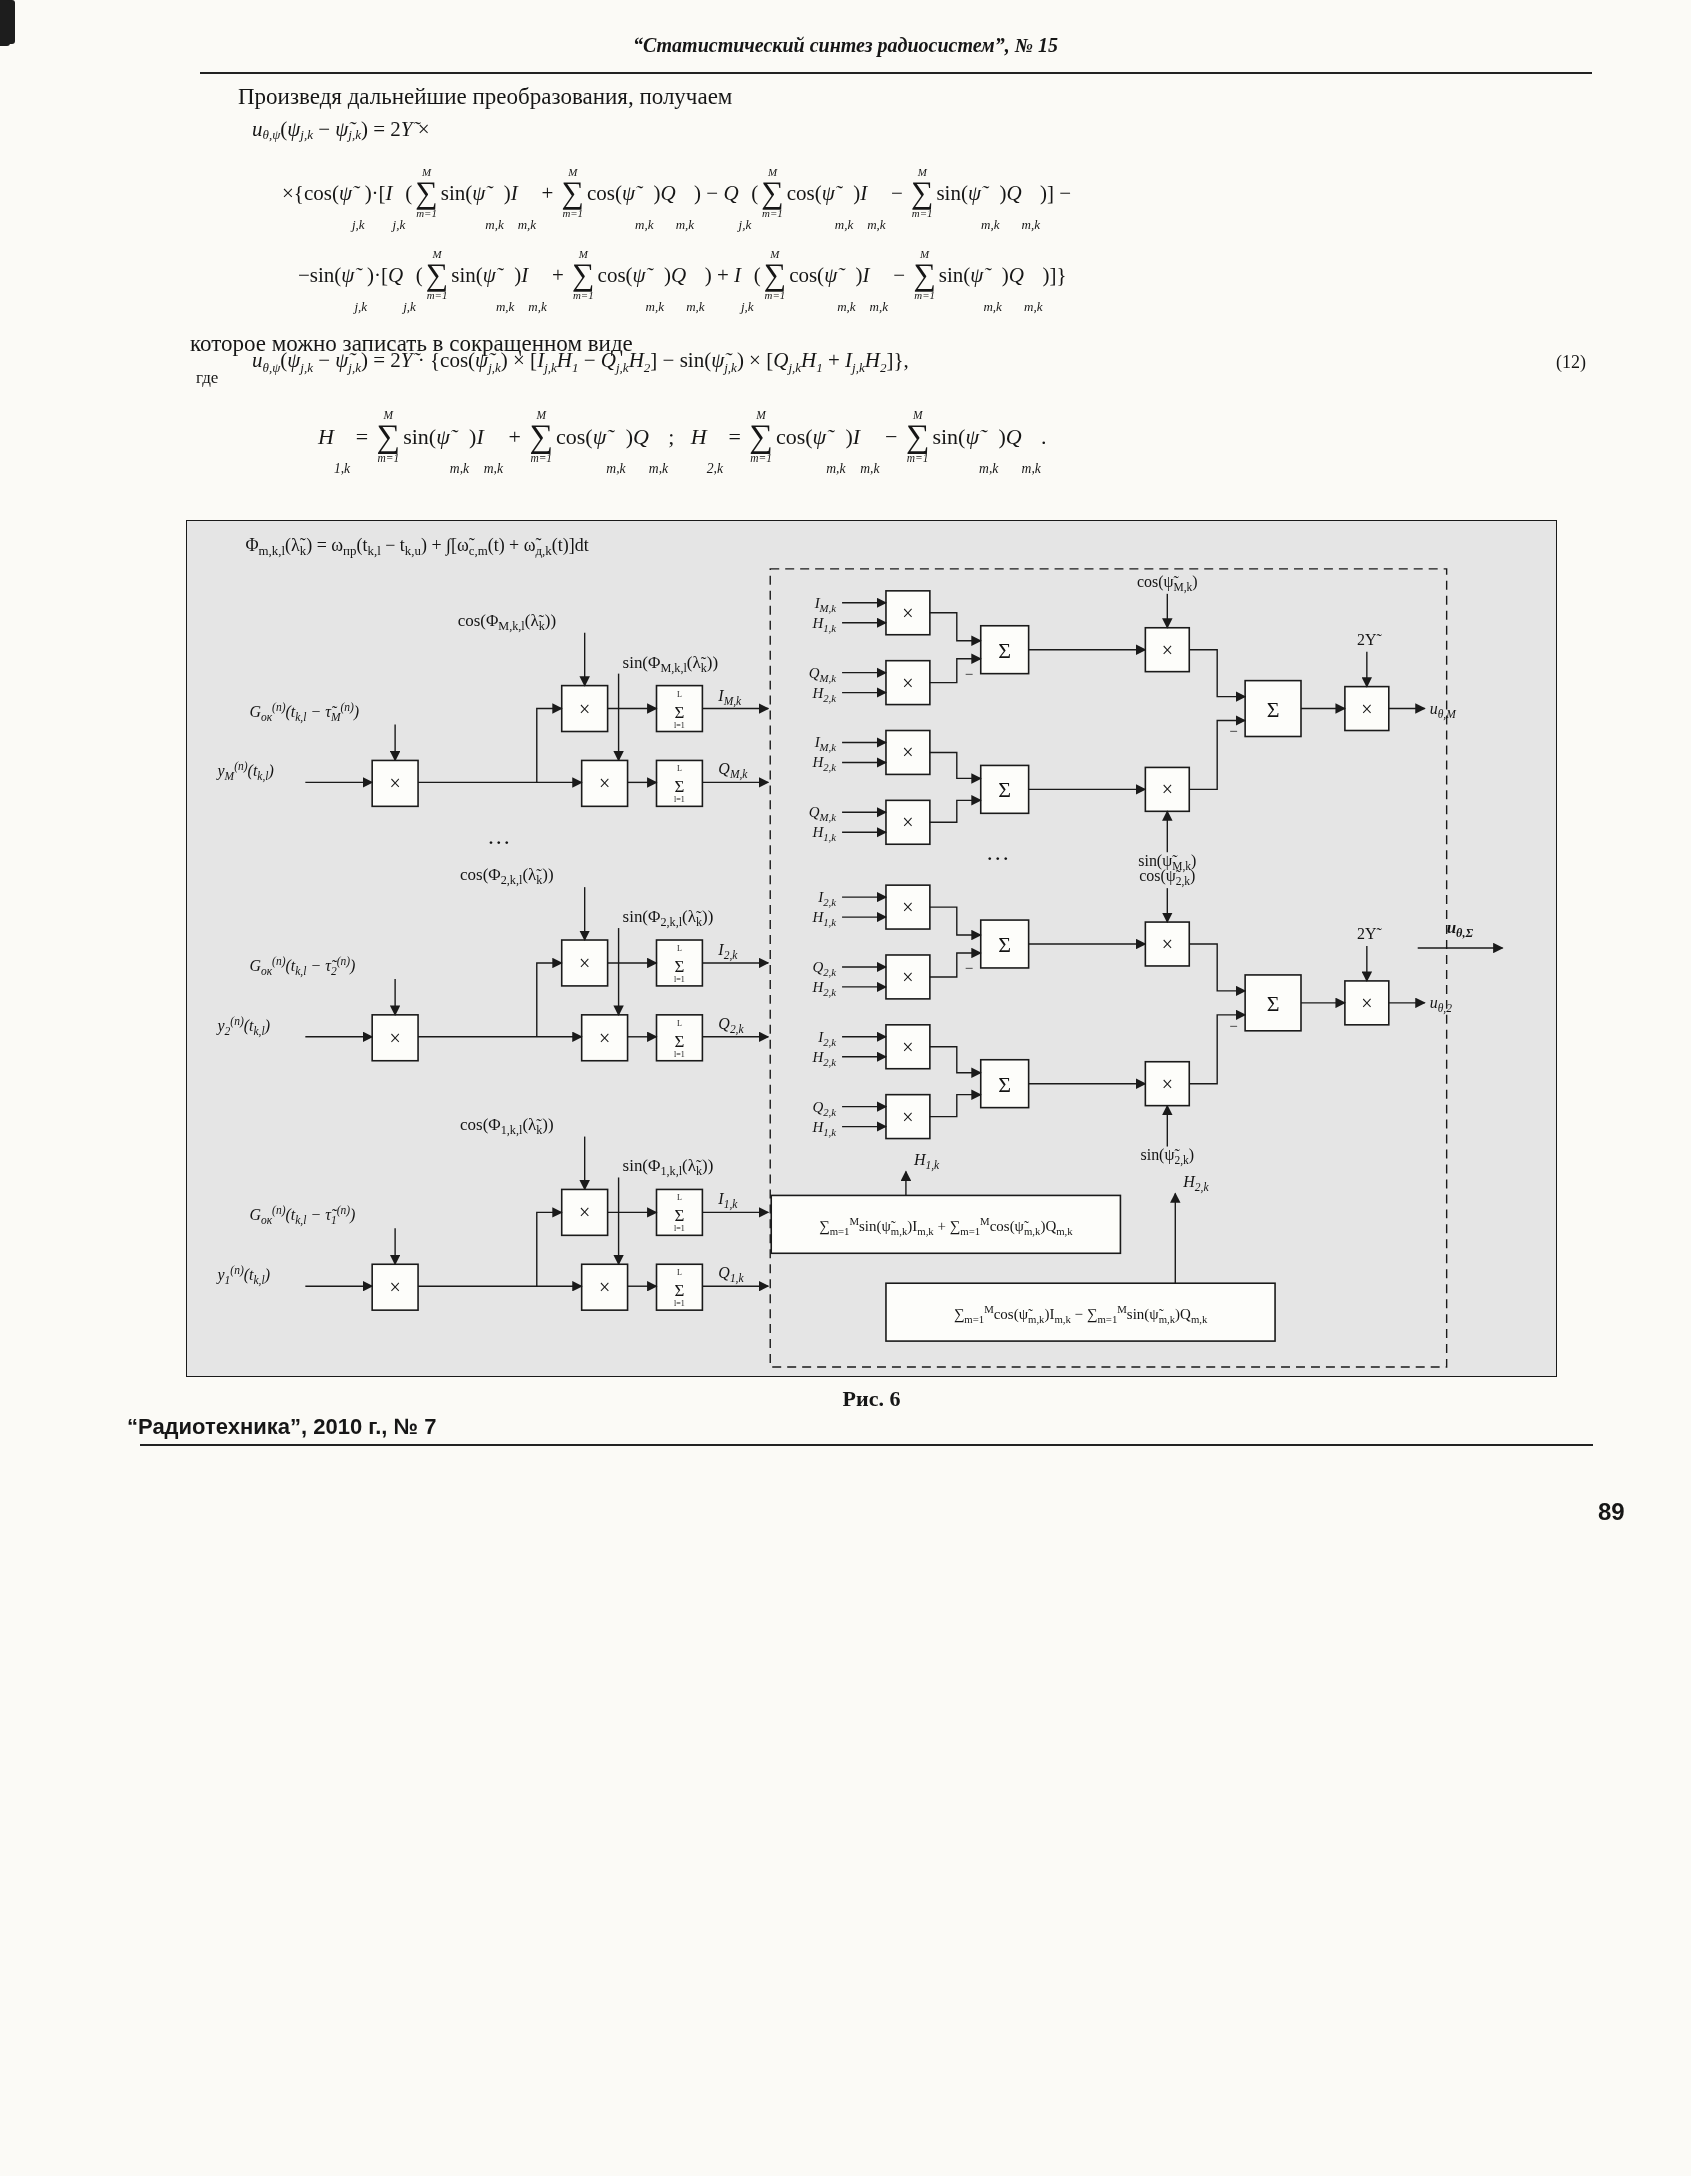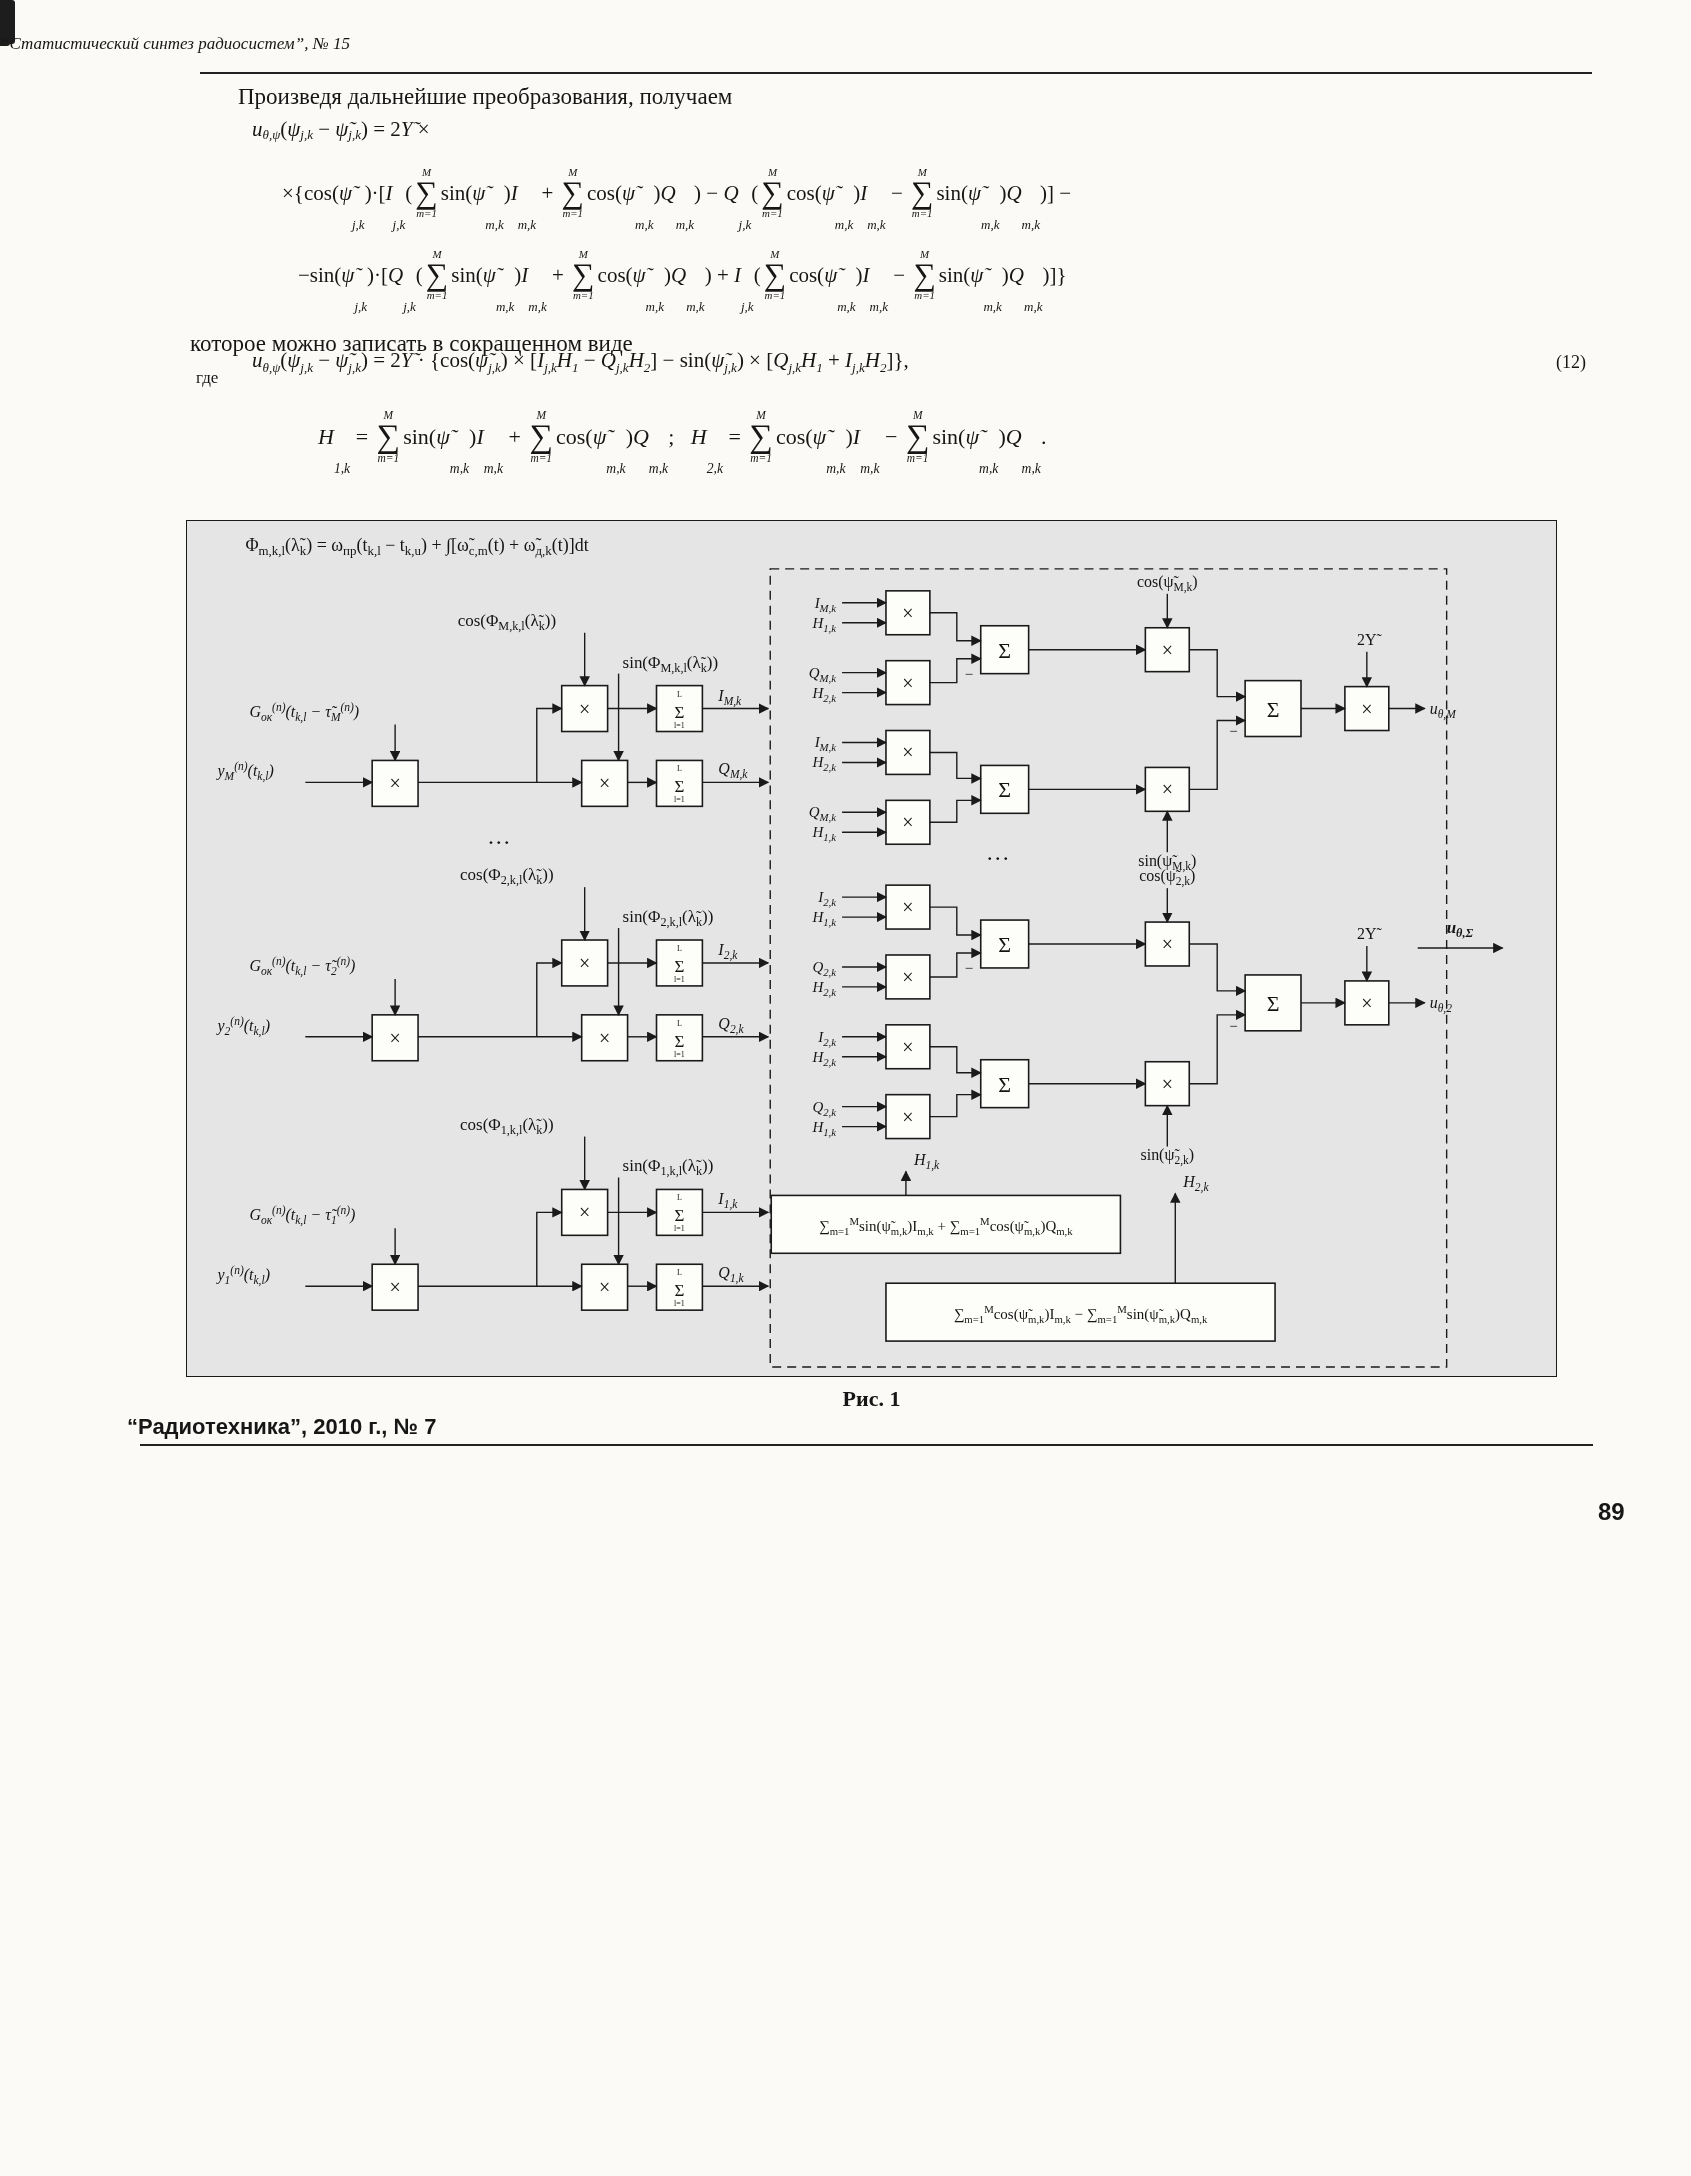--- a/index.html
+++ b/index.html
@@ -2,22 +2,22 @@
 <html><head>
 <meta charset="utf-8">
 <style>
   html,body{margin:0;padding:0;background:#e9e8e4;}
   .page{position:relative;width:1691px;height:2176px;background:#fbfaf6;color:#161616;
         font-family:"Liberation Serif",serif;overflow:hidden;}
   .artifact{position:absolute;background:#1d1d1d;}
   .a1{left:0;top:6;width:15px;height:44px;border-radius:0 3px 3px 0;}
   .a2{left:0;top:893;width:10px;height:46px;border-radius:0 3px 3px 0;}
   .a3{left:0;top:1150;width:7px;height:18px;}
-  .header-title{position:absolute;top:34px;left:0;width:100%;
-        font-size:17px;font-weight:normal;font-style:italic;}
+  .header-title{position:absolute;top:34px;left:0;width:100%;text-align:center;
+        font-size:20px;font-weight:bold;font-style:italic;}
   .header-rule{position:absolute;top:72px;left:200px;width:1392px;height:2px;background:#222;}
   .para{position:absolute;margin:0;font-size:23px;}
   .p-intro{top:84px;left:238px;}
   .p-short{top:307px;left:190px;margin-top:24px;}
   .p-structure{top:460px;left:190px;width:1404px;text-align:justify;text-indent:38px;line-height:1.18;}
   .eq{position:absolute;display:flex;align-items:center;white-space:nowrap;font-size:21px;}
   .eq span{white-space:pre;}
   .eq .rm{font-style:normal;}
   .eq .var{font-style:italic;}
   .eq .sb{font-size:0.62em;font-style:italic;align-self:flex-end;transform:translateY(-0.25em);}
@@ -470,18 +470,18 @@
         <rect x="1160" y="461" width="44" height="44" class="blk"></rect>
         <text x="1182" y="490" text-anchor="middle" font-size="20">×</text>
         <polyline points="1116,483 1160,483" class="wire" marker-end="url(#ah)"></polyline>
         <text x="1182" y="419" text-anchor="middle" font-size="16"><tspan dy="0">2Υ̃</tspan></text>
         <polyline points="1182,426 1182,461" class="wire" marker-end="url(#ah)"></polyline>
         <polyline points="1204,483 1240,483" class="wire" marker-end="url(#ah)"></polyline>
         <text x="1245" y="488" font-size="16" font-style="italic"><tspan dy="0">u</tspan><tspan style="font-size:72%" dy="4">θ,2</tspan></text>
       </svg>
   </figure>
 
-  <div class="fig-caption">Рис. 1</div>
+  <div class="fig-caption">Рис. 6</div>
 
   <div class="footer-journal">“Радиотехника”, 2010 г., № 7</div>
   <div class="footer-rule"></div>
   <div class="page-number">89</div>
 </div>
 
 </body></html>

